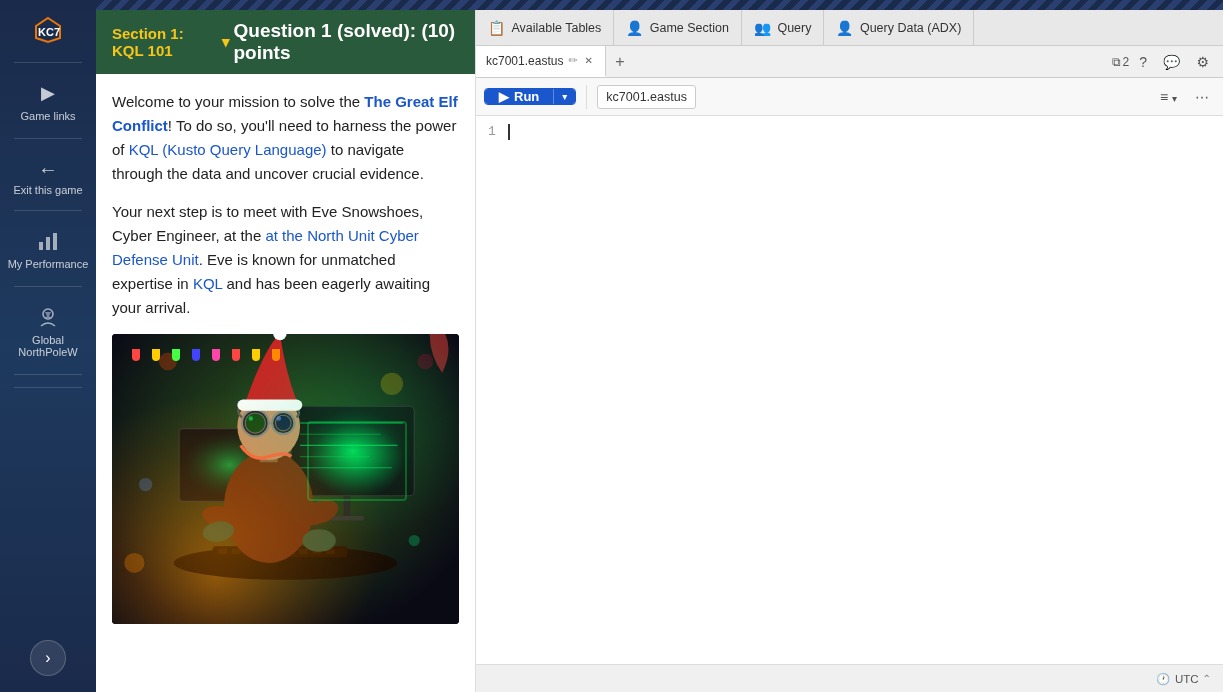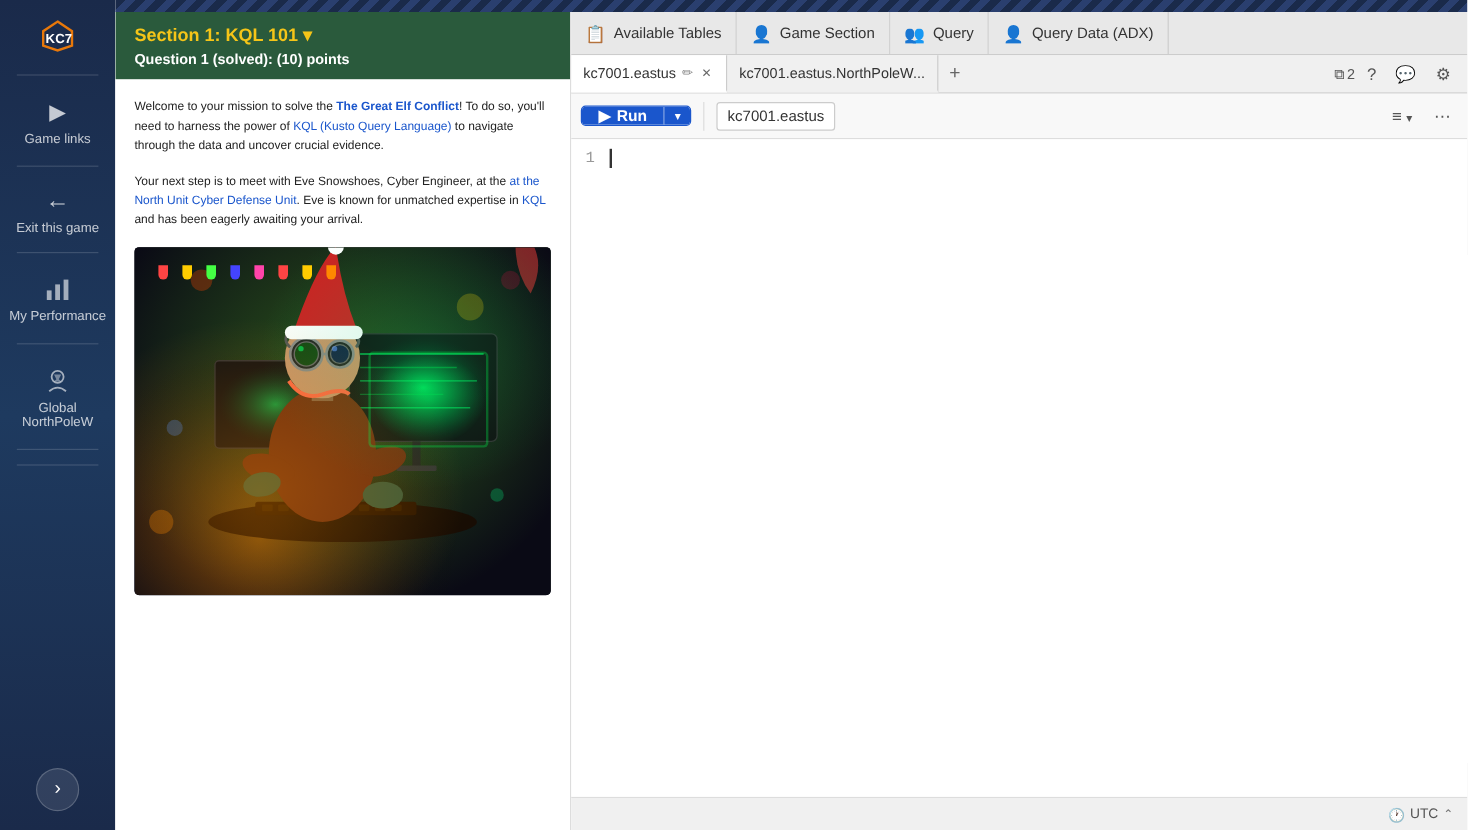--- a/index.html
+++ b/index.html
@@ -128,49 +128,49 @@
       display: flex;
       flex-direction: column;
       overflow: hidden;
       border-right: 1px solid #ddd;
     }
 
     .section-header {
       background: #2a5a3c;
       padding: 10px 16px;
       display: flex;
-      flex-direction: column;
+      flex-direction: row;
       gap: 4px;
     }
     .section-title {
       color: #f5c518;
       font-size: 15px;
       font-weight: bold;
       display: flex;
       align-items: center;
       gap: 4px;
     }
     .question-info {
       color: white;
-      font-size: 12px;
+      font-size: 19px;
       font-weight: 600;
     }
 
     .left-panel-content {
       flex: 1;
       overflow-y: auto;
       padding: 16px;
       position: relative;
     }
     .left-panel-content::-webkit-scrollbar { width: 6px; }
     .left-panel-content::-webkit-scrollbar-track { background: #f0f0f0; }
     .left-panel-content::-webkit-scrollbar-thumb { background: #aaa; border-radius: 3px; }
 
     .mission-text {
-      font-size: 10px;
+      font-size: 15px;
       line-height: 1.6;
       color: #222;
       margin-bottom: 14px;
     }
     .mission-text .highlight {
       color: #1a56cc;
       font-weight: 600;
     }
     .mission-text .kql-highlight {
       color: #1a56cc;
@@ -631,23 +631,20 @@
       </div>
 
       <div class="query-tabs-bar">
 
         <div class="query-tab" style="position:relative;">
           <span style="font-size:12px;">kc7001.eastus</span>
           <span style="color:#888; font-size:11px;">✏</span>
           <span class="close-btn">✕</span>
         </div>
 
-        <div class="query-tab" style="background:#f0f0f0; border-bottom:2px solid #f0f0f0;">
-          <span style="font-size:12px;">kc7001.eastus.NorthPoleW...</span>
-        </div>
 
         <div class="query-tab-add">
           <span>+</span>
         </div>
 
         <div style="flex:1;"></div>
 
         <div style="display:flex;align-items:center;gap:4px;padding:0 8px;">
           <div style="display:flex;align-items:center;gap:2px;font-size:12px;color:#555;cursor:pointer;">
             <span>⧉</span>

